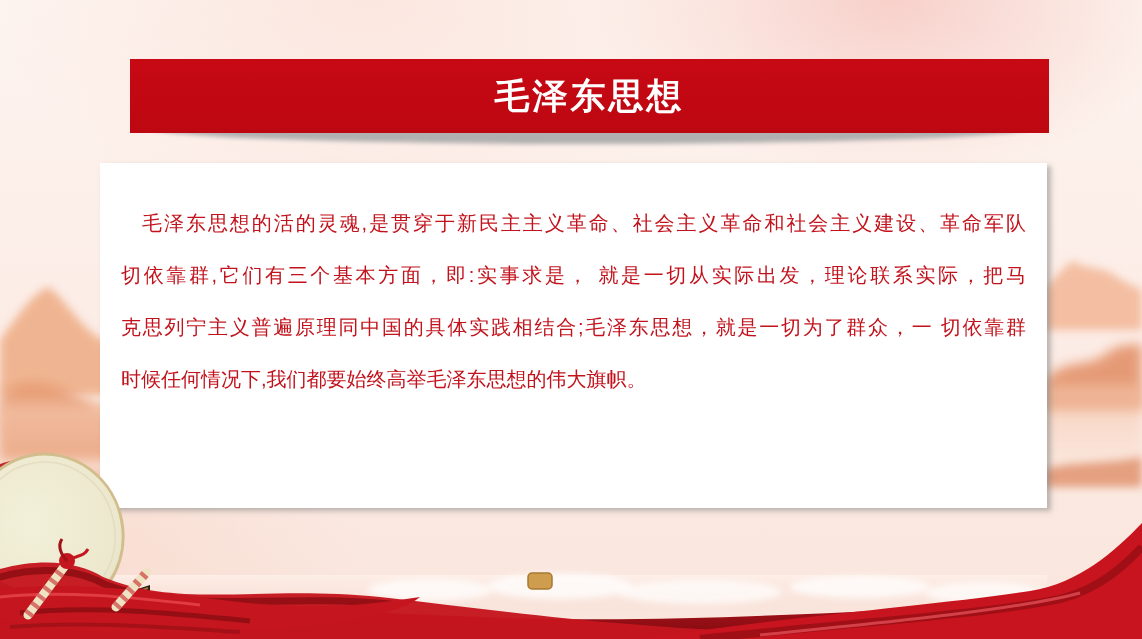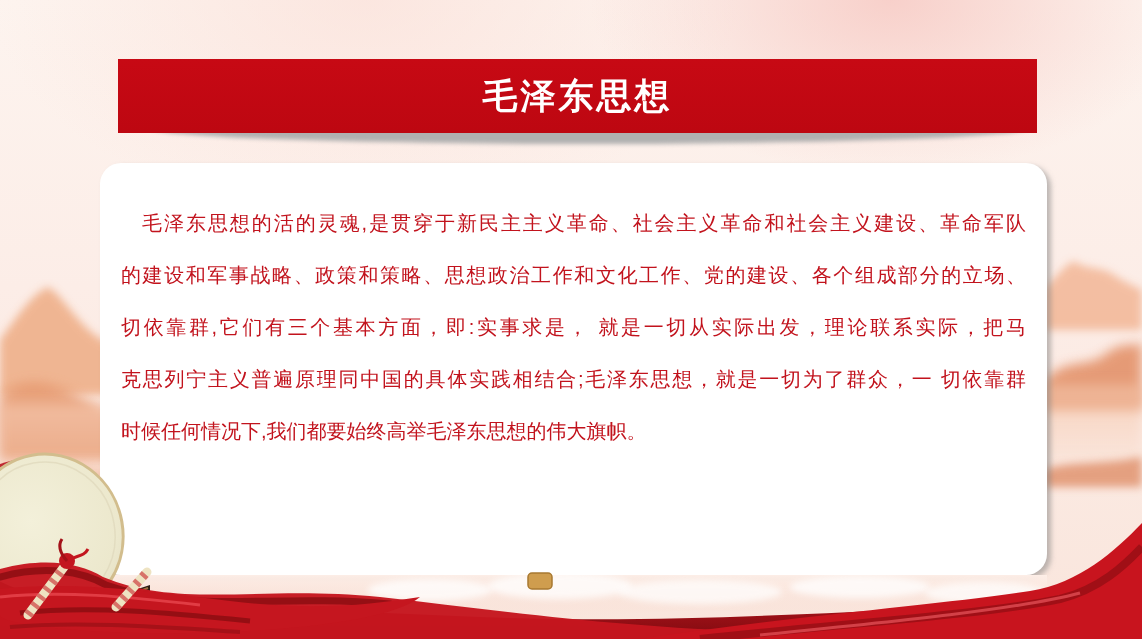--- a/index.html
+++ b/index.html
@@ -11,30 +11,30 @@
       radial-gradient(ellipse 520px 300px at 32% 0%, rgba(250,219,211,0.55), rgba(250,219,211,0) 72%),
       radial-gradient(ellipse 420px 260px at 6% 88%, rgba(247,212,198,0.55), rgba(247,212,198,0) 70%),
       linear-gradient(180deg,#fdf4ef 0%,#fcede7 45%,#fbe9e1 75%,#f9e5dc 100%);
   }
   .mtn { position:absolute; z-index:1; }
   .banner-shadow {
     position:absolute; left:150px; top:112px; width:880px; height:32px;
     border-radius:50%; background:#b0b0b0; filter:blur(2px); z-index:2;
   }
   .banner {
-    position:absolute; left:118px; top:59px; width:919px; height:74px; z-index:3;
+    position:absolute; left:130px; top:59px; width:919px; height:74px; z-index:3;
     background:linear-gradient(180deg,#c70914 0%,#bd0711 100%);
     display:flex; align-items:center; justify-content:center;
   }
   .banner-title {
     color:#ffffff; font-size:35px; font-weight:bold; letter-spacing:3px; line-height:74px;
   }
   .card {
-    position:absolute; left:100px; top:163px; width:947px; height:412px; z-index:4;
-    background:#ffffff; box-shadow:4px 3px 5px rgba(125,125,125,0.5);border-radius:21px;
+    position:absolute; left:100px; top:163px; width:947px; height:345px; z-index:4;
+    background:#ffffff; box-shadow:4px 3px 5px rgba(125,125,125,0.5);
   }
   .bodytext { position:absolute; left:21px; top:34px; width:905px; }
   .bline {
     height:52px; line-height:52px; font-size:20px; color:#c2131d;
     text-align:justify; text-align-last:justify; overflow:hidden; word-break:break-all;
   }
   .bline.first { text-indent:21px; }
   .bline.last  { text-align:right; text-align-last:left; }
   .deco { position:absolute; left:0; top:399px; z-index:5; }
 </style>
@@ -83,21 +83,20 @@
 
   <div class="banner-shadow"></div>
 
   <div class="banner">
     <div class="banner-title">毛泽东思想</div>
   </div>
 
   <div class="card">
     <div class="bodytext">
       <div class="bline first">毛泽东思想的活的灵魂,是贯穿于新民主主义革命、社会主义革命和社会主义建设、革命军队</div>
-      <div class="bline">的建设和军事战略、政策和策略、思想政治工作和文化工作、党的建设、各个组成部分的立场、</div>
       <div class="bline">切依靠群,它们有三个基本方面，即:实事求是， 就是一切从实际出发，理论联系实际，把马</div>
       <div class="bline">克思列宁主义普遍原理同中国的具体实践相结合;毛泽东思想，就是一切为了群众，一 切依靠群</div>
       <div class="bline last">时候任何情况下,我们都要始终高举毛泽东思想的伟大旗帜。</div>
     </div>
   </div>
 
   <svg class="deco" width="1142" height="240" viewBox="0 0 1142 240">
     <defs>
       <filter id="cb" x="-40%" y="-40%" width="180%" height="180%">
           <feGaussianBlur stdDeviation="3"></feGaussianBlur>

